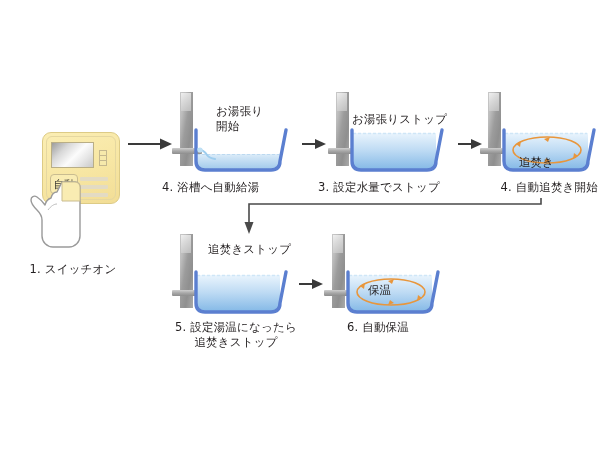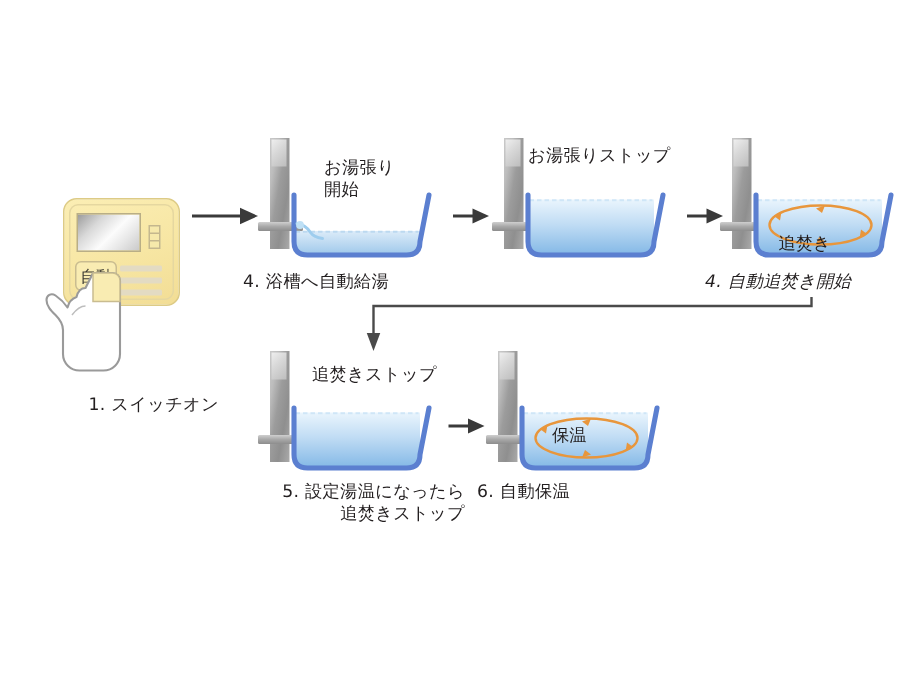--- a/index.html
+++ b/index.html
@@ -18,21 +18,21 @@
     overflow: hidden;
   }
   .abs { position: absolute; }
 
   
   .caption {
     font-size: 11.5px;
     color: #231f20;
     line-height: 1.32;
     white-space: pre-line;
-    text-align: right;
+    text-align: center;
     letter-spacing: 0.2px;
   }
   .annot {
     font-size: 11.5px;
     color: #231f20;
     line-height: 1.3;
     white-space: pre-line;
     letter-spacing: 0.2px;
   }
 
@@ -221,21 +221,22 @@
           <stop offset="0%" stop-color="#eaf5fd"></stop>
           <stop offset="45%" stop-color="#c0dcf4"></stop>
           <stop offset="100%" stop-color="#83b8e6"></stop>
         </linearGradient>
       </defs>
       <path d="M10 27 L10 55 q0 9 9 9 h66 q9 0 9 -9 L94 27 Z" fill="url(#w3)"></path>
       <line x1="11" y1="27.5" x2="93" y2="27.5" stroke="#cfe6f7" stroke-width="1.4" stroke-dasharray="3 2"></line>
       <path d="M10 24 L10 55 q0 9 9 9 h66 q9 0 9 -9 L100 24" fill="none" stroke="#5b7fd0" stroke-width="3.4" stroke-linecap="round" stroke-linejoin="round"></path>
     </svg>
   </div>
-  <div class="annot abs" style="left:352px; top:96px;">お湯張りストップ</div>
+  <div class="annot abs" style="left:352px; top:112px;">お湯張りストップ</div>
+  <div class="caption abs" style="left:318px; top:180px; width:152px; text-align:left;">3. 設定水量でストップ</div>
 
   <svg class="arrow-svg" style="left:456px; top:134px;" width="28" height="20" viewBox="0 0 28 20">
     <line x1="2" y1="10" x2="16" y2="10" stroke="#3a3a3a" stroke-width="2"></line>
     <path d="M26 10 L15 5 L15 15 Z" fill="#3a3a3a"></path>
   </svg>
 
   <div class="tub-wrap" style="left:480px; top:92px;">
     <div class="pillar">
         <div class="pillar-hl"></div>
       </div>
@@ -253,21 +254,21 @@
       <path d="M10 24 L10 55 q0 9 9 9 h66 q9 0 9 -9 L100 24" fill="none" stroke="#5b7fd0" stroke-width="3.4" stroke-linecap="round" stroke-linejoin="round"></path>
 
       <ellipse cx="53" cy="44" rx="34" ry="13" fill="none" stroke="#e8963c" stroke-width="1.6"></ellipse>
       <path d="M22 38 L27 35 L26 41 Z" fill="#e8963c"></path>
       <path d="M84 50 L79 53 L80 47 Z" fill="#e8963c"></path>
       <path d="M56 31 L50 33 L54 36 Z" fill="#e8963c"></path>
       <path d="M50 57 L56 55 L52 52 Z" fill="#e8963c"></path>
     </svg>
     <div class="ell-label" style="left:39px; top:49px;margin-top:14px;">追焚き</div>
   </div>
-  <div class="caption abs" style="left:470px; top:180px; width:128px; text-align:left;font-style:italic;">4. 自動追焚き開始</div>
+  <div class="caption abs" style="left:470px; top:180px; width:128px; text-align:right;">4. 自動追焚き開始</div>
 
   <svg class="arrow-svg" style="left:240px; top:196px;" width="310" height="42" viewBox="0 0 310 42">
     <path d="M301 2 L301 8 L9 8 L9 26" fill="none" stroke="#4a4a4a" stroke-width="1.6"></path>
     <path d="M9 38 L4.5 26 L13.5 26 Z" fill="#4a4a4a"></path>
   </svg>
 
   <div class="tub-wrap" style="left:172px; top:234px;">
     <div class="pillar">
         <div class="pillar-hl"></div>
       </div>
@@ -311,15 +312,15 @@
       <line x1="11" y1="27.5" x2="93" y2="27.5" stroke="#cfe6f7" stroke-width="1.4" stroke-dasharray="3 2"></line>
       <path d="M10 24 L10 55 q0 9 9 9 h66 q9 0 9 -9 L100 24" fill="none" stroke="#5b7fd0" stroke-width="3.4" stroke-linecap="round" stroke-linejoin="round"></path>
       <ellipse cx="53" cy="44" rx="34" ry="13" fill="none" stroke="#e8963c" stroke-width="1.6"></ellipse>
       <path d="M22 38 L27 35 L26 41 Z" fill="#e8963c"></path>
       <path d="M84 50 L79 53 L80 47 Z" fill="#e8963c"></path>
       <path d="M56 31 L50 33 L54 36 Z" fill="#e8963c"></path>
       <path d="M50 57 L56 55 L52 52 Z" fill="#e8963c"></path>
     </svg>
     <div class="ell-label" style="left:44px; top:49px;">保温</div>
   </div>
-  <div class="caption abs" style="left:318px; top:320px; width:120px; text-align:left;">6. 自動保温</div>
+  <div class="caption abs" style="left:318px; top:320px; width:120px; text-align:center;">6. 自動保温</div>
 
 </div>
 
 </body></html>

